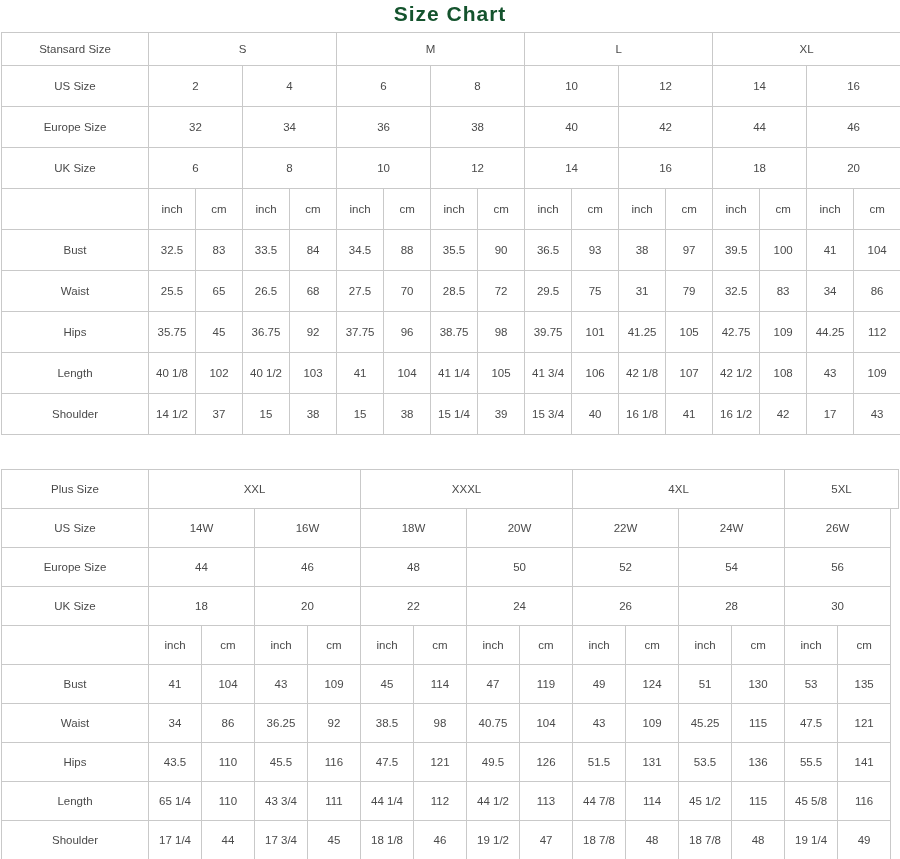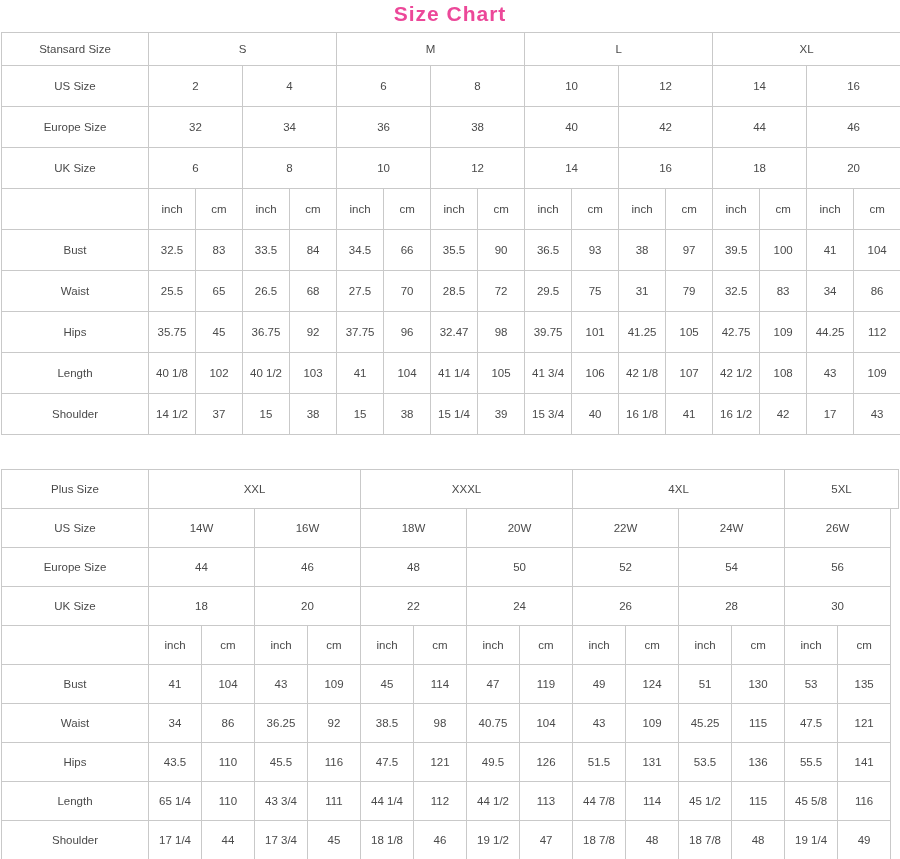--- a/index.html
+++ b/index.html
@@ -14,21 +14,21 @@
     color: #3a3a3a;
   }
   .page {
     width: 900px;
     position: relative;
   }
   .chart-title {
     text-align: center;
     font-size: 21px;
     font-weight: bold;
-    color: #ec4899;
+    color: #14532d;
     letter-spacing: 1px;
     padding: 2px 0 6px 0;
     font-family: "Liberation Sans", sans-serif;
   }
   table.size-table {
     border-collapse: collapse;
     width: 898px;
     margin: 0 1px;
     table-layout: fixed;
   }
@@ -131,21 +131,21 @@
           <td class="unit-cell">inch</td>
           <td class="unit-cell">cm</td>
         </tr>
         <tr>
           <td class="label-cell">Bust</td>
           <td>32.5</td>
           <td>83</td>
           <td>33.5</td>
           <td>84</td>
           <td>34.5</td>
-          <td>66</td>
+          <td>88</td>
           <td>35.5</td>
           <td>90</td>
           <td>36.5</td>
           <td>93</td>
           <td>38</td>
           <td>97</td>
           <td>39.5</td>
           <td>100</td>
           <td>41</td>
           <td>104</td>
@@ -170,21 +170,21 @@
           <td>86</td>
         </tr>
         <tr>
           <td class="label-cell">Hips</td>
           <td>35.75</td>
           <td>45</td>
           <td>36.75</td>
           <td>92</td>
           <td>37.75</td>
           <td>96</td>
-          <td>32.47</td>
+          <td>38.75</td>
           <td>98</td>
           <td>39.75</td>
           <td>101</td>
           <td>41.25</td>
           <td>105</td>
           <td>42.75</td>
           <td>109</td>
           <td>44.25</td>
           <td>112</td>
         </tr>

